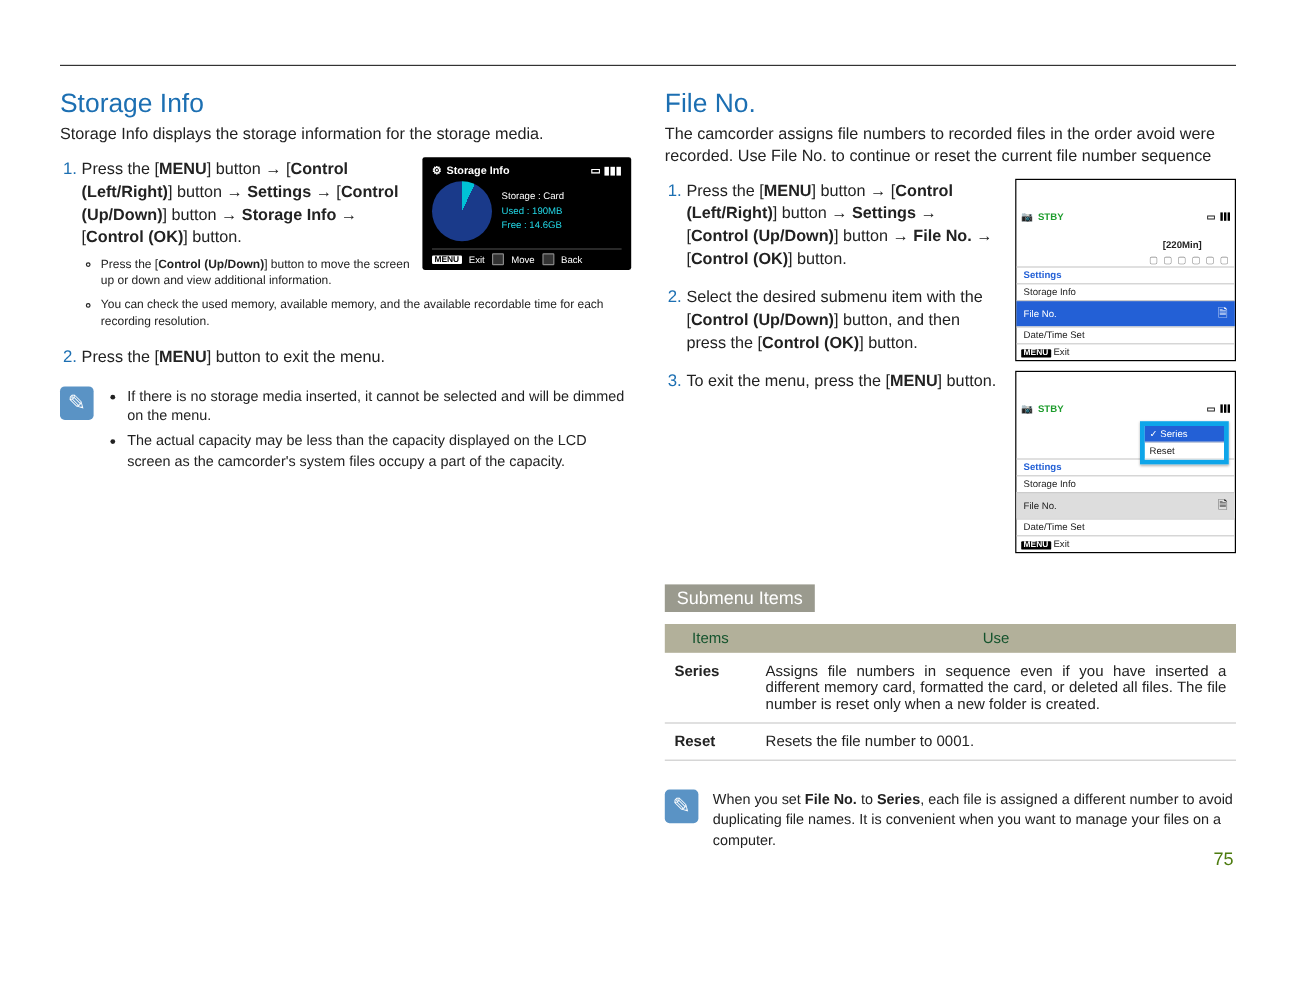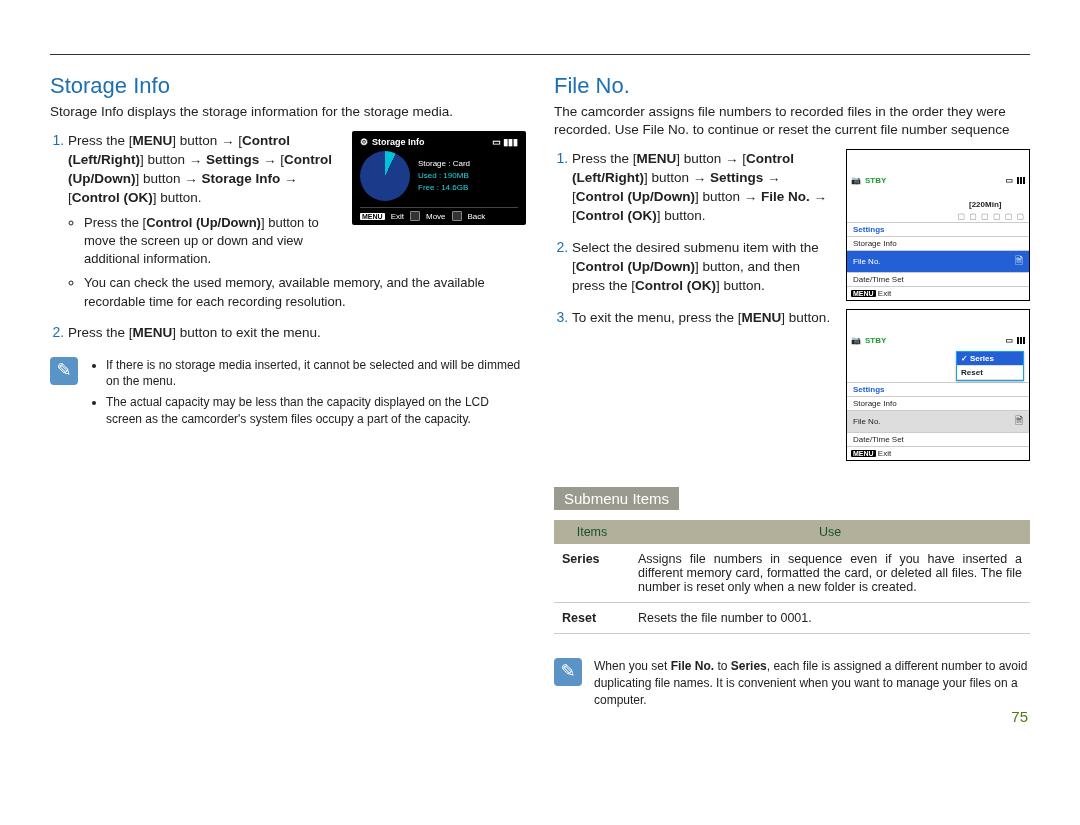--- a/index.html
+++ b/index.html
@@ -66,21 +66,21 @@
   ol.steps > li::marker {
     color: #1c6fb2;
     font-size: 14px;
   }
   ul.sub {
     margin: 6px 0 0 0;
     padding-left: 16px;
   }
   ul.sub li {
     margin-bottom: 6px;
-    font-size: 13px;
+    font-size: 10px;
   }
   .b { font-weight: bold; }
   .float-right-1 { float: right; margin: 0 0 8px 10px; }
 
   
   .panel {
     width: 174px;
     background: #000;
     color: #fff;
     font-size: 9px;
@@ -197,25 +197,24 @@
     display:flex;
     justify-content:space-between;
     align-items:center;
   }
   .mini .row.bluebg { background:#2360d6; color:#fff; }
   .mini .row.blue { color:#2360d6; font-weight:bold; }
   .mini .row .docicon { font-size:10px; }
   .mini .dropdown {
     position:absolute;
     right:6px; top:42px;
-    background:#fff; border:1px solid #0ea5e9;
+    background:#fff; border:4px solid #0ea5e9;
     width:66px;
     box-shadow:0 1px 2px rgba(0,0,0,.3);
     z-index:2;
-    font-weight:bold;
   }
   .mini-wrap { position:relative; }
   .mini .dropdown .drow { padding:2px 4px; font-size:8px; border-bottom:1px solid #ddd;}
   .mini .dropdown .drow.sel { background:#2360d6; color:#fff;}
   .mini .foot { padding:2px 4px; font-size:8px; border-top:1px solid #ccc;}
   .mini .foot .tag { background:#000; color:#fff; padding:0 2px; font-weight:bold; font-size:7px; border-radius:1px;}
   .batt-ic { display:inline-flex; gap:1px; }
   .batt-ic span{ width:2px;height:7px;background:#000;display:inline-block;}
   .step1-row { display:flex; gap:12px; align-items:flex-start; }
   .step1-row ol{ flex:1; }
@@ -278,21 +277,21 @@
         <div class="note-icon"></div>
         <ul>
           <li>If there is no storage media inserted, it cannot be selected and will be dimmed on the menu.</li>
           <li>The actual capacity may be less than the capacity displayed on the LCD screen as the camcorder's system files occupy a part of the capacity.</li>
         </ul>
       </div>
     </div>
 
     <div class="col">
       <h2 class="section-heading">File No.</h2>
-      <p class="intro">The camcorder assigns file numbers to recorded files in the order they were recorded. Use File No. to continue or reset the current file number sequence</p>
+      <p class="intro">The camcorder assigns file numbers to recorded files in the order avoid were recorded. Use File No. to continue or reset the current file number sequence</p>
 
       <div class="step1-row">
         <ol class="steps" style="margin-top:0;">
           <li>
             <span>Press the [</span><span class="b">MENU</span><span>] button → [</span><span class="b">Control (Left/Right)</span><span>] button → </span><span class="b">Settings</span><span> → [</span><span class="b">Control (Up/Down)</span><span>] button → </span><span class="b">File No.</span><span> → [</span><span class="b">Control (OK)</span><span>] button.</span>
           </li>
           <li>
             <span>Select the desired submenu item with the [</span><span class="b">Control (Up/Down)</span><span>] button, and then press the [</span><span class="b">Control (OK)</span><span>] button.</span>
           </li>
           <li>

